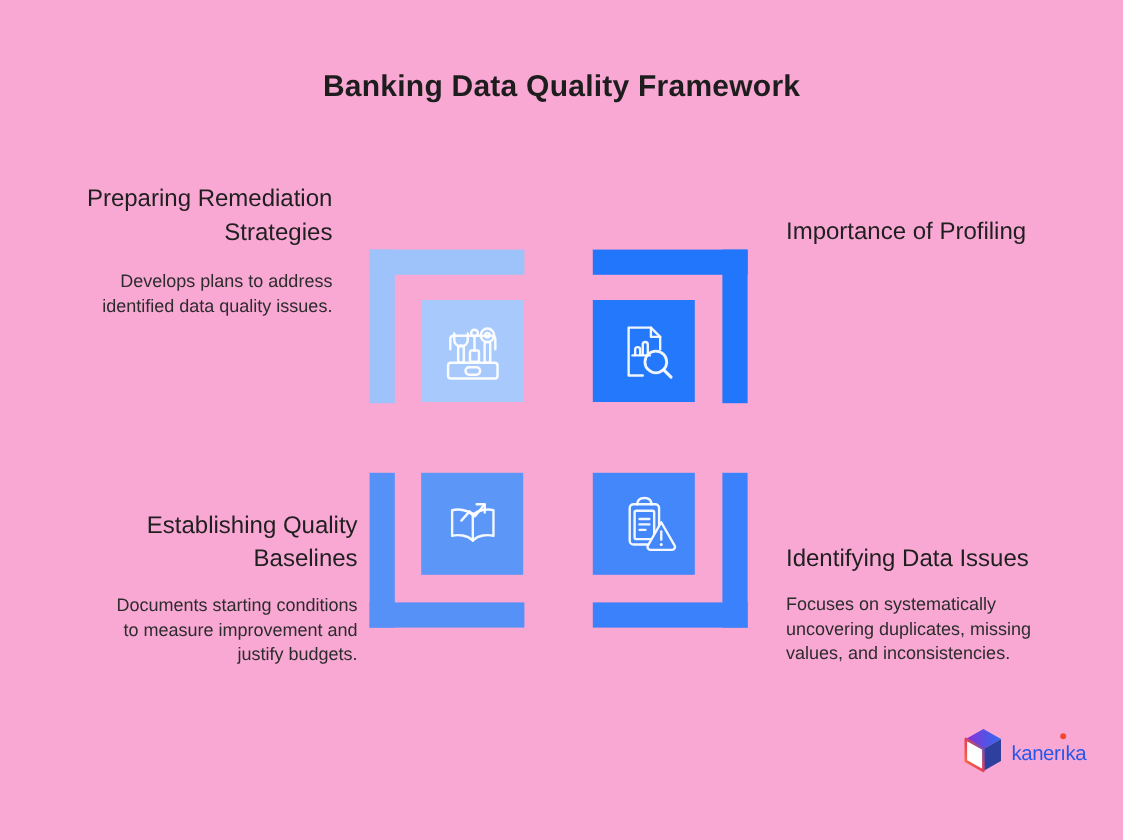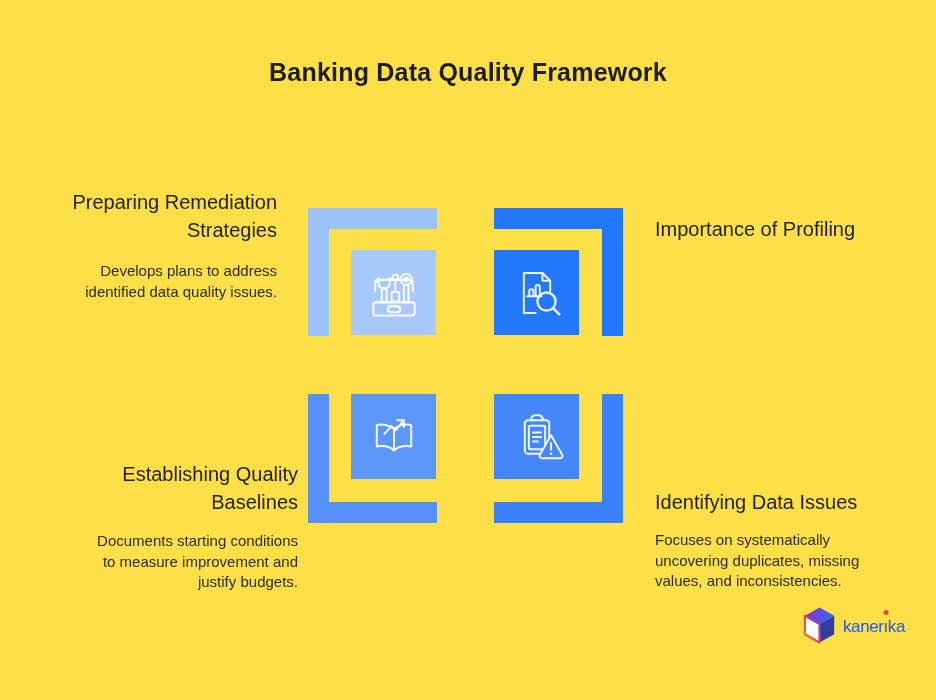--- a/index.html
+++ b/index.html
@@ -1,20 +1,20 @@
 <!DOCTYPE html>
 <html><head>
 <meta charset="utf-8">
 <style>
   * { margin:0; padding:0; box-sizing:border-box; }
   html,body { background:#ffffff; }
   body { font-family:"Liberation Sans","DejaVu Sans",sans-serif; }
   .stage {
     position:relative; width:936px; height:700px;
-    background:#fde047; overflow:hidden;
+    background:#f9a8d4; overflow:hidden;
   }
   .main-title {
     position:absolute; top:58px; left:0; width:936px;
     text-align:center; font-size:25px; font-weight:700; color:#1d1d1d;
     letter-spacing:0.2px;
   }
   
   .bracket { position:absolute; }
   .bracket-tl { left:308px; top:208px; width:129px; height:128px;
     border-top:21px solid #9dc3fa; border-left:21px solid #9dc3fa; }
@@ -26,21 +26,21 @@
     border-bottom:21px solid #3a81fb; border-right:21px solid #3a81fb; }
   
   .tile { position:absolute; width:85px; height:85px;
     display:flex; align-items:center; justify-content:center; }
   .tile-tl { left:351px; top:250px; background:#a7c9fb; }
   .tile-tr { left:494px; top:250px; background:#2478fb; }
   .tile-bl { left:351px; top:394px; background:#5c96f7; }
   .tile-br { left:494px; top:394px; background:#4387fb; }
   .tile svg { display:block; }
   
-  .qtext { position:absolute;margin-top:36px; }
+  .qtext { position:absolute; }
   .qtext h2 { font-size:20px; font-weight:400; color:#1f1f1f; line-height:28px; }
   .qtext .desc { font-size:15px; color:#2c2c2c; line-height:20.5px; }
   .q-right { text-align:right; }
   .q-left  { text-align:left; }
   .qt-tl { right:659px; top:152px; width:260px; }
   .qt-tl h2 { margin-bottom:17px; }
   .qt-tl .desc { width:218px; margin-left:auto; }
   .qt-tr { left:655px; top:179px; width:245px; }
   .qt-tr h2 { margin-bottom:17px; }
   .qt-tr .desc { width:212px; }

